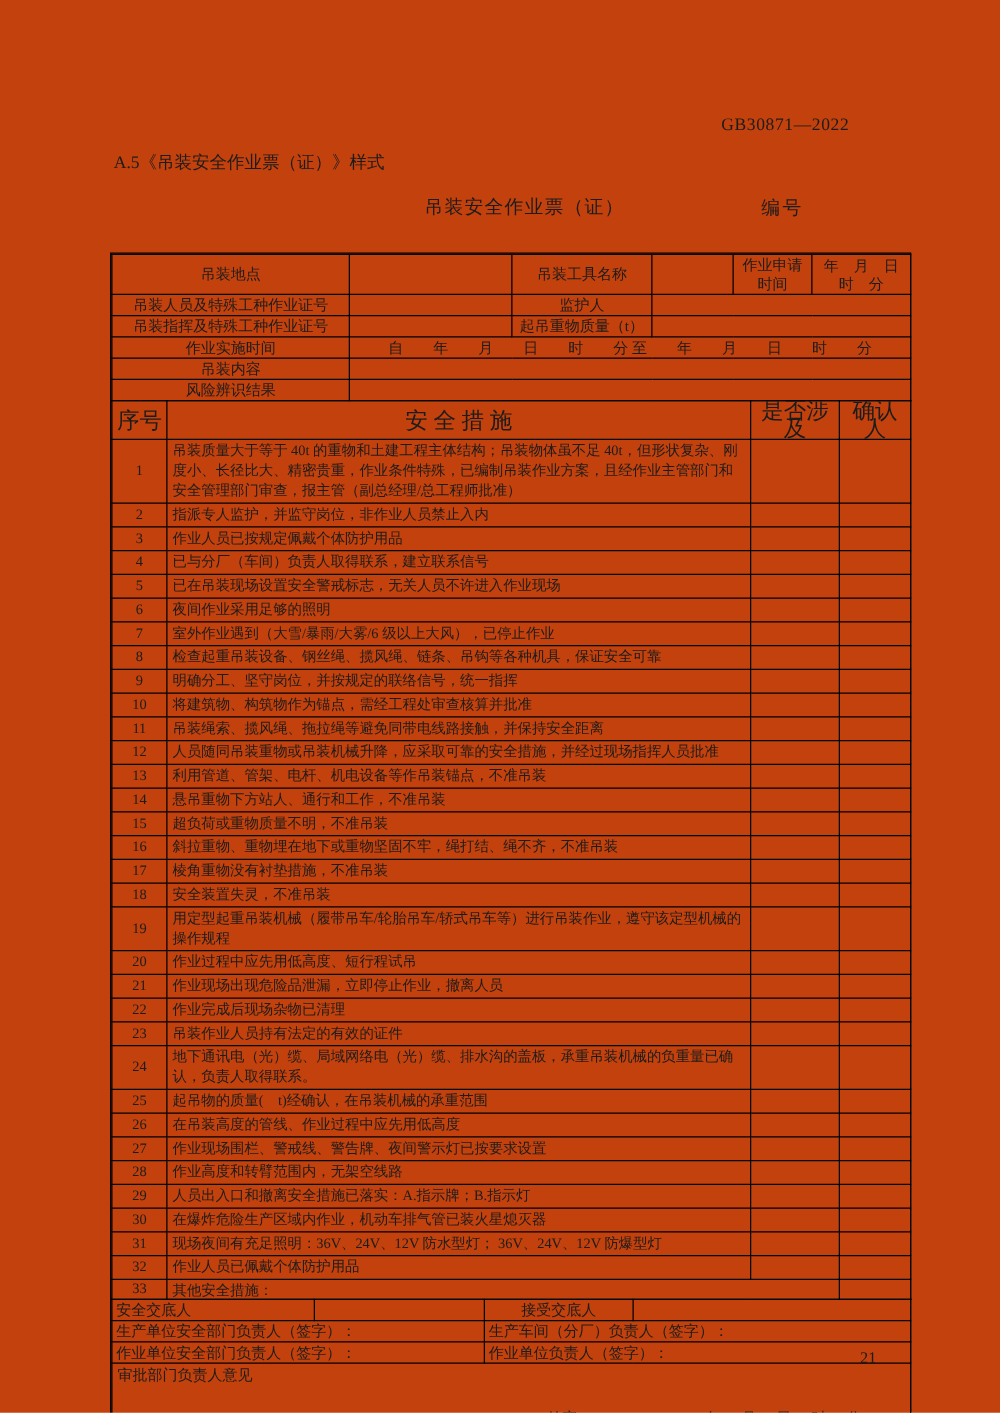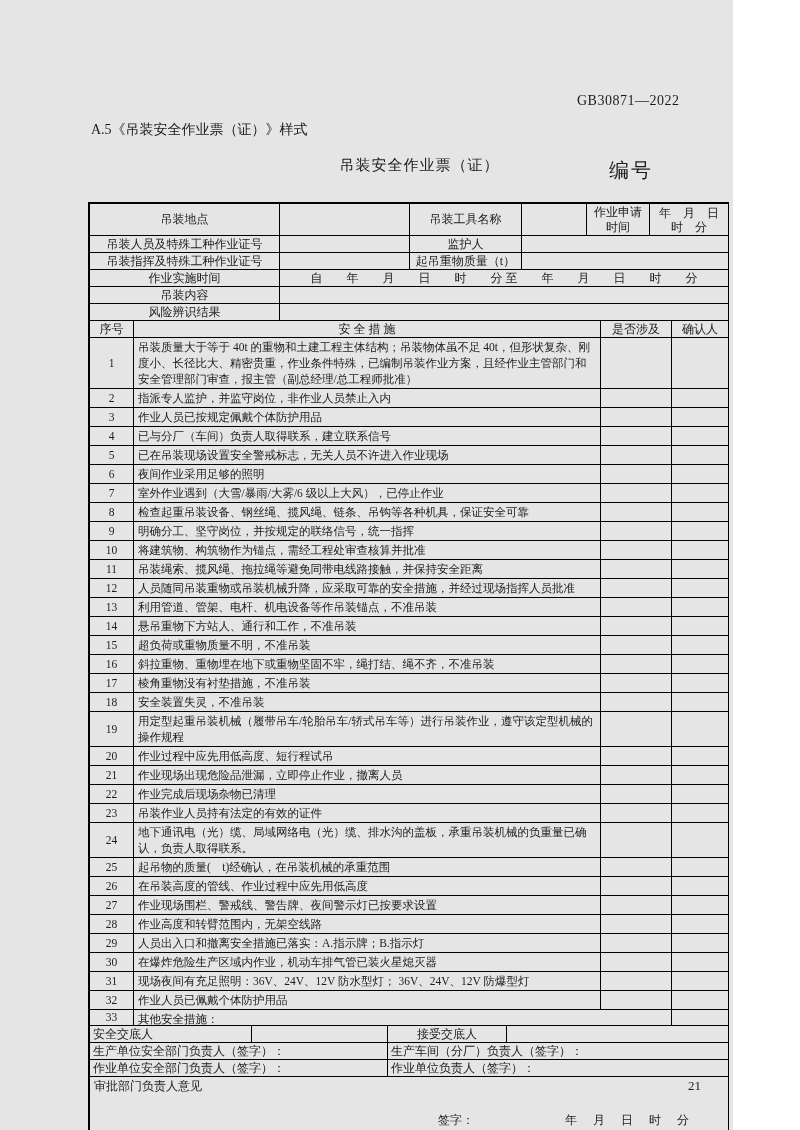--- a/index.html
+++ b/index.html
@@ -1,43 +1,43 @@
 <!DOCTYPE html>
 <html><head>
 <meta charset="utf-8">
 <style>
   html,body{margin:0;padding:0;}
   body{
     width:800px;height:1130px;background:#ffffff;color:#1c1c1c;
     font-family:"Liberation Serif","DejaVu Serif",serif;
     -webkit-font-smoothing:antialiased;
   }
-  .page{position:relative;width:733px;height:1130px;overflow:hidden;background:#e5e5e5;}
+  .page{position:relative;width:800px;height:1130px;overflow:hidden;background:#c2410c;}
 
   .doc-code{position:absolute;top:93px;left:577px;font-size:14px;letter-spacing:.5px;}
   .section-heading{position:absolute;top:121px;left:91px;font-size:14px;}
   .title-row{position:absolute;top:156px;left:88px;width:639px;height:20px;}
   .form-title{position:absolute;left:12px;width:100%;text-align:center;font-size:15px;letter-spacing:1px;}
-  .number-label{position:absolute;left:521px;top:1px;font-size:20px;letter-spacing:2px;font-family:Liberation Mono, monospace;}
+  .number-label{position:absolute;left:521px;top:1px;font-size:15px;letter-spacing:2px;font-family:Liberation Mono, monospace;}
 
   .form-box{position:absolute;top:182px;left:88px;width:639px;border:1px solid #000;margin-top:20px;}
   table.tbl{width:100%;border-collapse:collapse;table-layout:fixed;}
   table.tbl + table.tbl{margin-top:-1px;}
   .tbl td{border:1px solid #000;padding:0 3px;font-size:12px;line-height:15px;
           vertical-align:middle;overflow:hidden;}
   .c{text-align:center;}
   .l{text-align:left;}
 
   
   .hdr-row1 td{height:31px;}
   .hdr-row td{height:16px;}
   .apply-date div{text-align:center;line-height:14px;}
 
   
-  .m-head td{height:16px;font-size:12px;}
+  .m-head td{height:16px;font-size:18px;}
   .m-row td{height:15px;}
   .m-row .txt{padding:1px 4px;font-size:11.5px;line-height:16px;text-align:left;}
   .m-row .no{font-size:11.5px;text-align:center;}
   .other-cell{position:relative;height:46px;vertical-align:top;}
   .other-label{position:absolute;top:2px;left:4px;font-size:11.5px;}
 
   
   .f-row td{height:16px;}
   .approval-cell{position:relative;height:60px;vertical-align:top;padding:0;}
   .approval-label{position:absolute;top:2px;left:4px;font-size:12px;}

